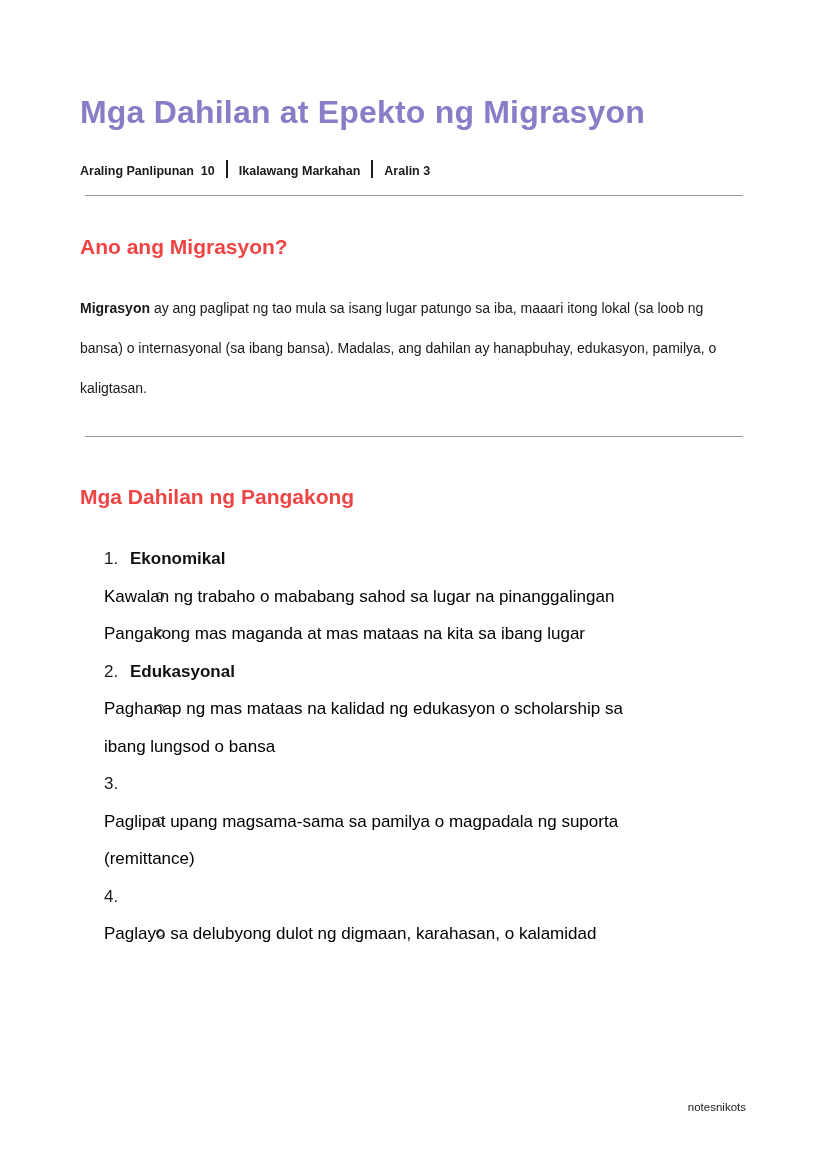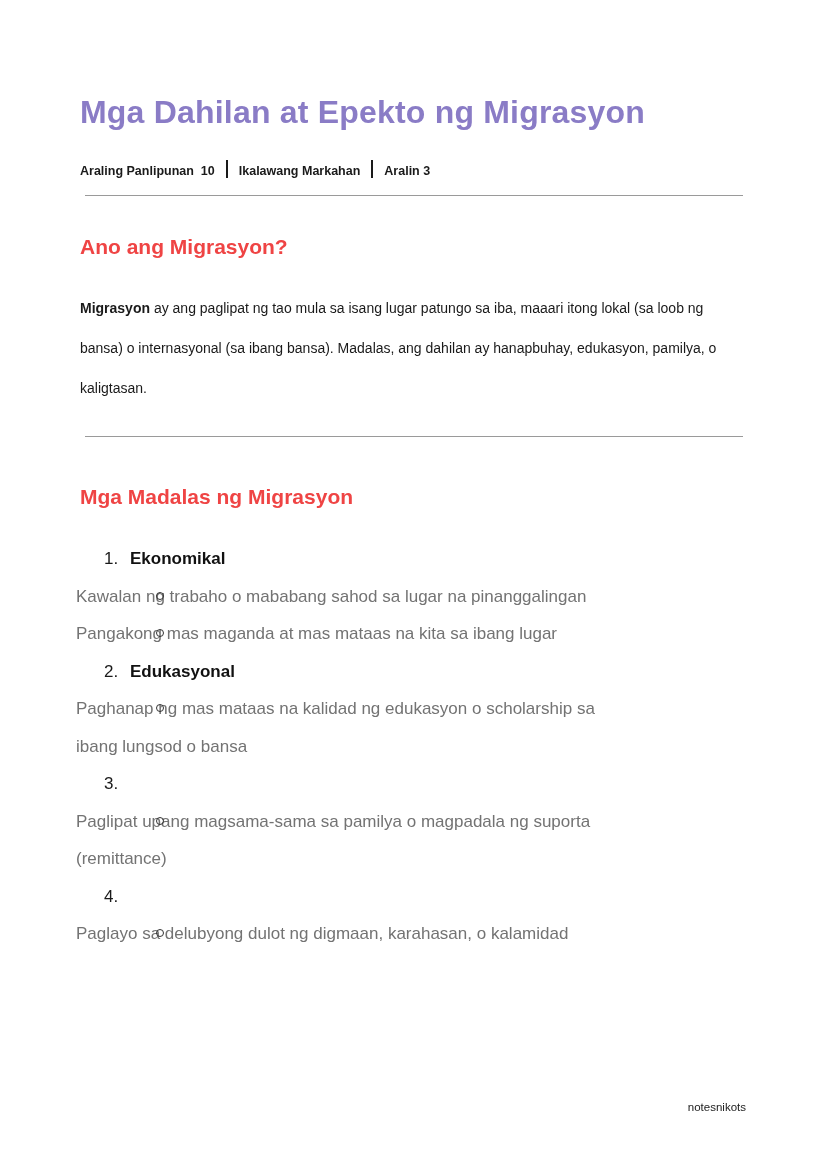--- a/index.html
+++ b/index.html
@@ -113,23 +113,23 @@
       white-space: nowrap;
     }
     .sub {
       position: relative;
       margin: 0;
       padding: 0;
       list-style: none;
     }
     .sub-item {
       position: relative;
-      padding-left: 76px;
+      padding-left: 104px;
       width: 560px;
-      color: #737373;
+      color: #000000;
     }
     .sub-bullet {
       position: absolute;
       left: 156px;
       top: 14px;
       width: 6px;
       height: 6px;
       border: 1.3px solid #333;
       border-radius: 50%;
     }
@@ -157,21 +157,21 @@
   </div>
 
   <div class="rule r1"></div>
 
   <h2 class="h2 s1">Ano ang Migrasyon?</h2>
 
   <p class="para"><b>Migrasyon</b><span> ay ang paglipat ng tao mula sa isang lugar patungo sa iba, maaari itong lokal (sa loob ng bansa) o internasyonal (sa ibang bansa). Madalas, ang dahilan ay hanapbuhay, edukasyon, pamilya, o kaligtasan.</span></p>
 
   <div class="rule r2"></div>
 
-  <h2 class="h2 s2">Mga Madalas ng Migrasyon</h2>
+  <h2 class="h2 s2">Mga Dahilan ng Pangakong</h2>
 
   <ol class="reasons">
     <li class="reason">
       <div class="reason-head">
         <span class="reason-num">1.</span>
         <span class="reason-label">Ekonomikal</span>
       </div>
       <ul class="sub">
         <li class="sub-item">
           <span class="sub-bullet"></span>

